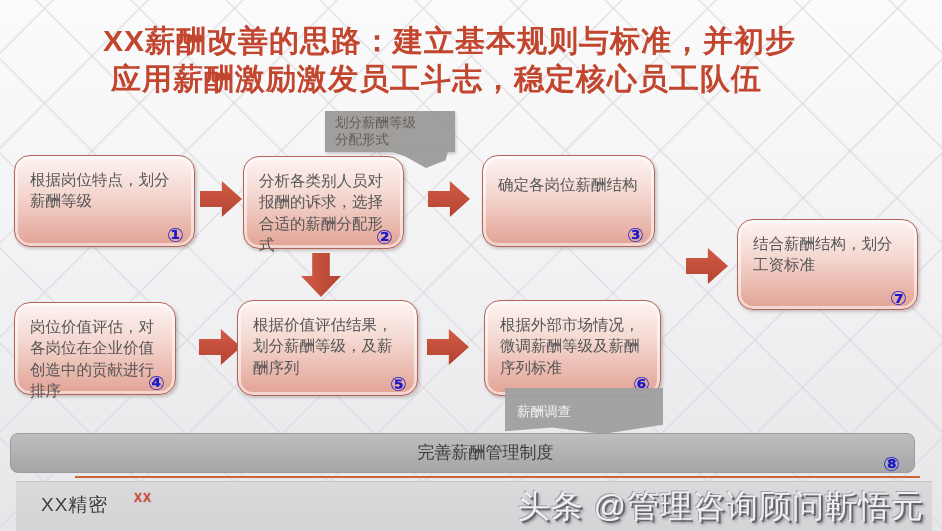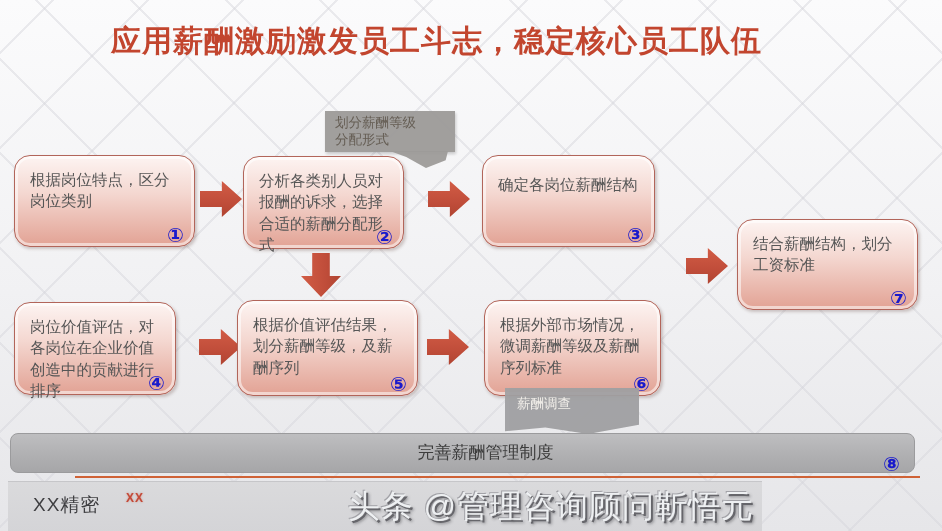--- a/index.html
+++ b/index.html
@@ -48,41 +48,41 @@
     background:#9d9b99; opacity:0.95; box-sizing:border-box;
     padding:4px 10px; color:#5e564c; font-size:13.5px; line-height:1.25;
     box-shadow:1px 2px 3px rgba(0,0,0,0.2);
   }
   .callout1-tail {
     position:absolute; left:390px; top:151px; width:58px; height:17px;
     background:#9d9b99; opacity:0.95;
     clip-path:polygon(0 0, 100% 0, 96% 55%, 62% 100%, 28% 35%);
   }
   .callout2 {
-    position:absolute; left:505px; top:388px; width:134px; height:46px;
+    position:absolute; left:505px; top:388px; width:158px; height:46px;
     background:#a0a0a2; opacity:0.95; box-sizing:border-box;
-    padding:7px 12px; color:#f2efe9; font-size:13.5px;
+    padding:15px 12px; color:#f2efe9; font-size:13.5px;
     clip-path:polygon(0 0, 100% 0, 100% 80%, 62% 100%, 30% 86%, 0 94%);
   }
   
   .bar8 {
     position:absolute; left:10px; top:433px; width:905px; height:40px;
     box-sizing:border-box; border-radius:8px;
     background:linear-gradient(180deg,#bebec0 0%, #b0b0b2 55%, #a6a6a8 100%);
     border:1px solid #9b9b9d;
     color:#3d3d3d; font-size:17px; text-align:center; line-height:38px;padding-left:46px;
   }
   .bar8 .num {
     position:absolute; right:14px; bottom:-2px;
     color:#1a1acc; font-size:20px; font-weight:bold; line-height:1;
   }
   .underline { position:absolute; left:75px; top:476px; width:845px; height:2px; background:#cf6236; }
   
   .footer {
-    position:absolute; left:8px; top:481px; width:754px; height:50px;
+    position:absolute; left:16px; top:481px; width:916px; height:50px;
     background:linear-gradient(180deg,#dadadc 0%, #d4d4d7 100%);
     border-top:1px solid #c6c6c9;
     text-align:right;
   }
   .company { position:absolute; left:25px; top:10px; font-size:19px; color:#3f3f42; letter-spacing:1px; }
   .wm-left {
     position:absolute; left:118px; top:9px; font-size:12px; font-weight:bold;
     color:#c44a38; text-shadow:0 0 2px rgba(196,74,56,0.55); letter-spacing:1px;
   }
   .wm-right {
@@ -90,31 +90,32 @@
     color:#eef0f2; letter-spacing:1px;
     text-shadow:2px 2px 0 #66666b, -1px -1px 0 #a2a2a7, 3px 3px 3px rgba(40,40,45,0.45);
   }
 </style>
 </head>
 <body>
 
 <div class="slide">
 
   <div class="title">
+    <div class="l1">XX薪酬改善的思路：建立基本规则与标准，并初步</div>
     <div class="l2">应用薪酬激励激发员工斗志，稳定核心员工队伍</div>
   </div>
 
   <div class="callout1">
     <div>划分薪酬等级</div>
     <div>分配形式</div>
   </div>
   <div class="callout1-tail"></div>
 
   <div class="pbox" style="left:14px; top:155px; width:181px; height:92px;">
-    <span>根据岗位特点，区分岗位类别</span>
+    <span>根据岗位特点，划分薪酬等级</span>
     <span class="num">①</span>
   </div>
   <div class="arrow-r" style="left:200px; top:181px;"></div>
   <div class="pbox" style="left:243px; top:156px; width:161px; height:93px;">
     <span>分析各类别人员对报酬的诉求，选择合适的薪酬分配形式</span>
     <span class="num">②</span>
   </div>
   <div class="arrow-r" style="left:428px; top:181px;"></div>
   <div class="pbox vcenter" style="left:482px; top:155px; width:173px; height:92px;">
     <span>确定各岗位薪酬结构</span>

